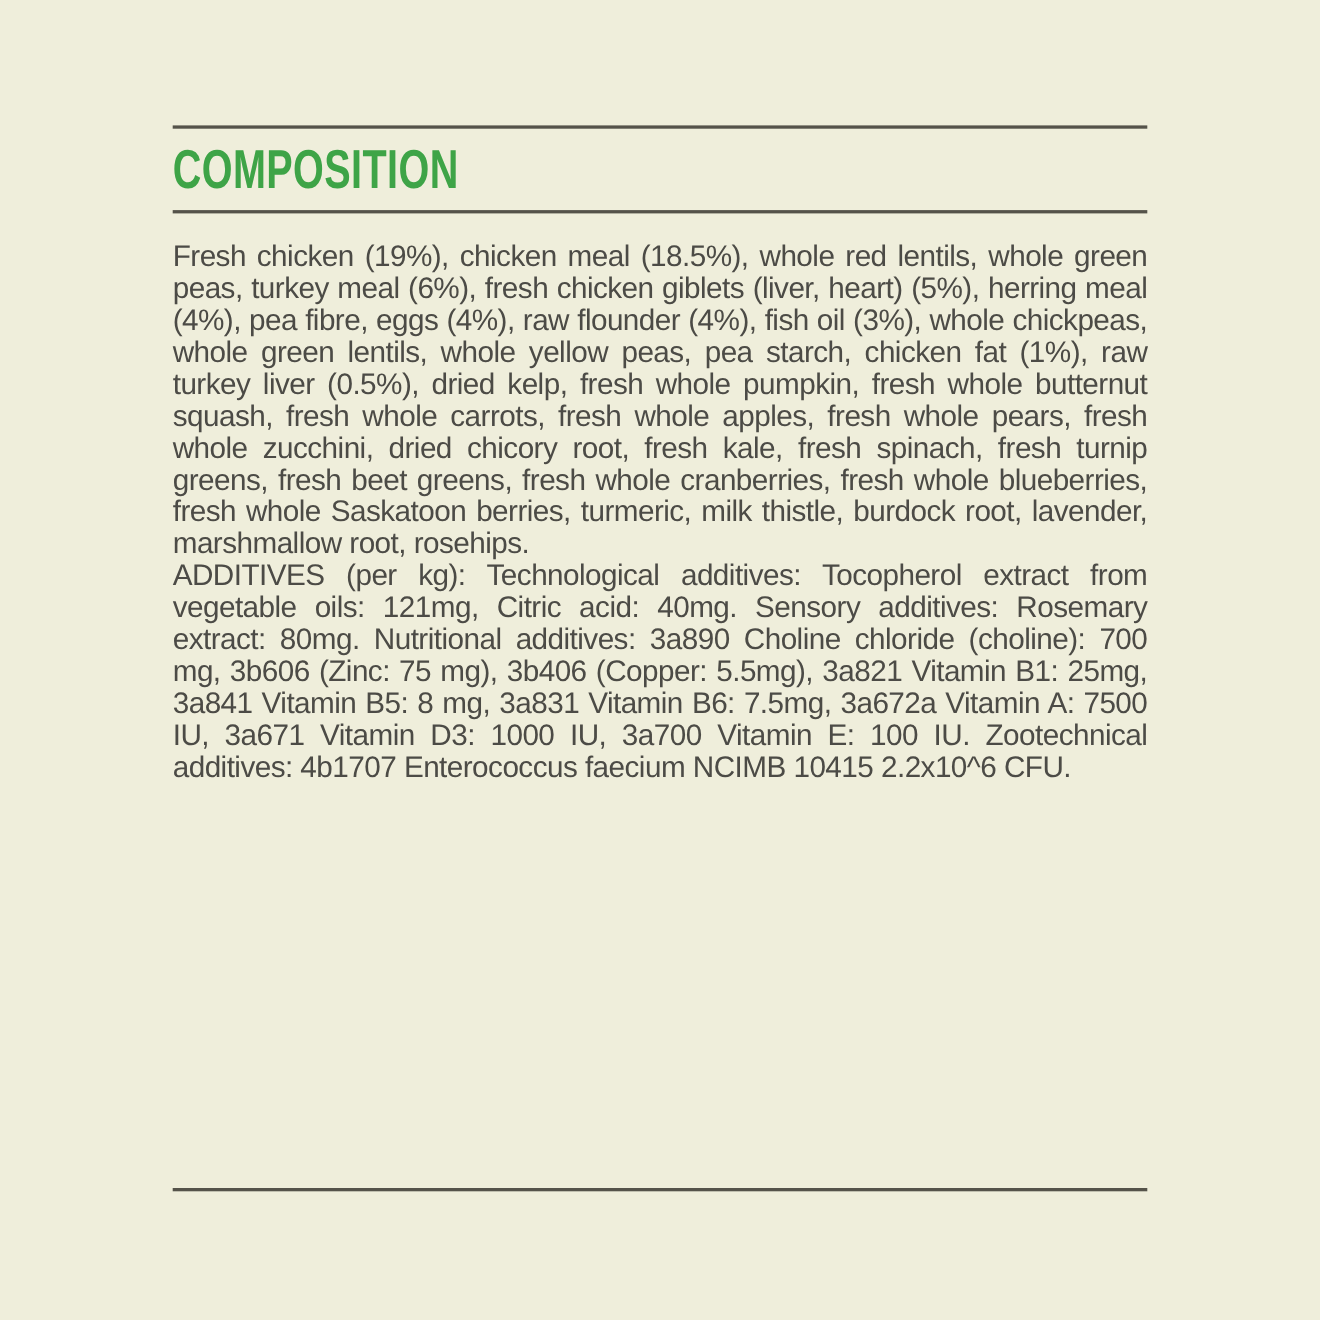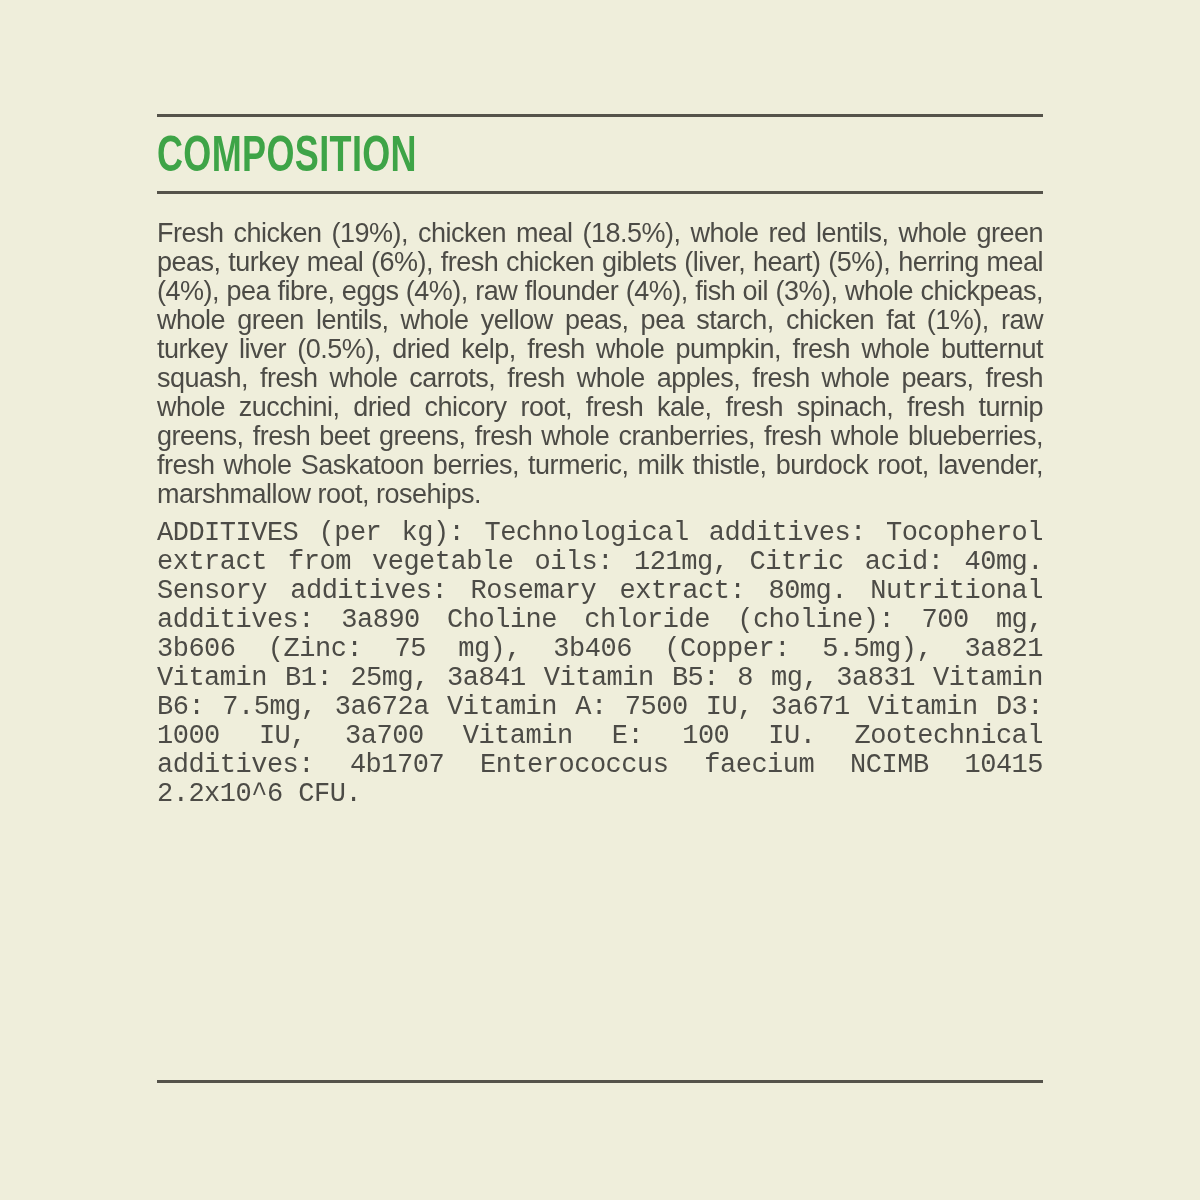--- a/index.html
+++ b/index.html
@@ -61,22 +61,20 @@
   }
   .text-block p {
     margin: 0;
     font-size: 27px;
     line-height: 29px;
     letter-spacing: -0.5px;
     color: var(--text);
     text-align: justify;
   }
   .text-block p.additives {
-    margin-top: 10px;
-    font-family: Liberation Mono, monospace;
   }
 </style>
 </head>
 <body>
 
 <div class="sheet">
   <div class="rule rule-top"></div>
   <h1 class="title">COMPOSITION</h1>
   <div class="rule rule-mid"></div>
   <div class="text-block">

